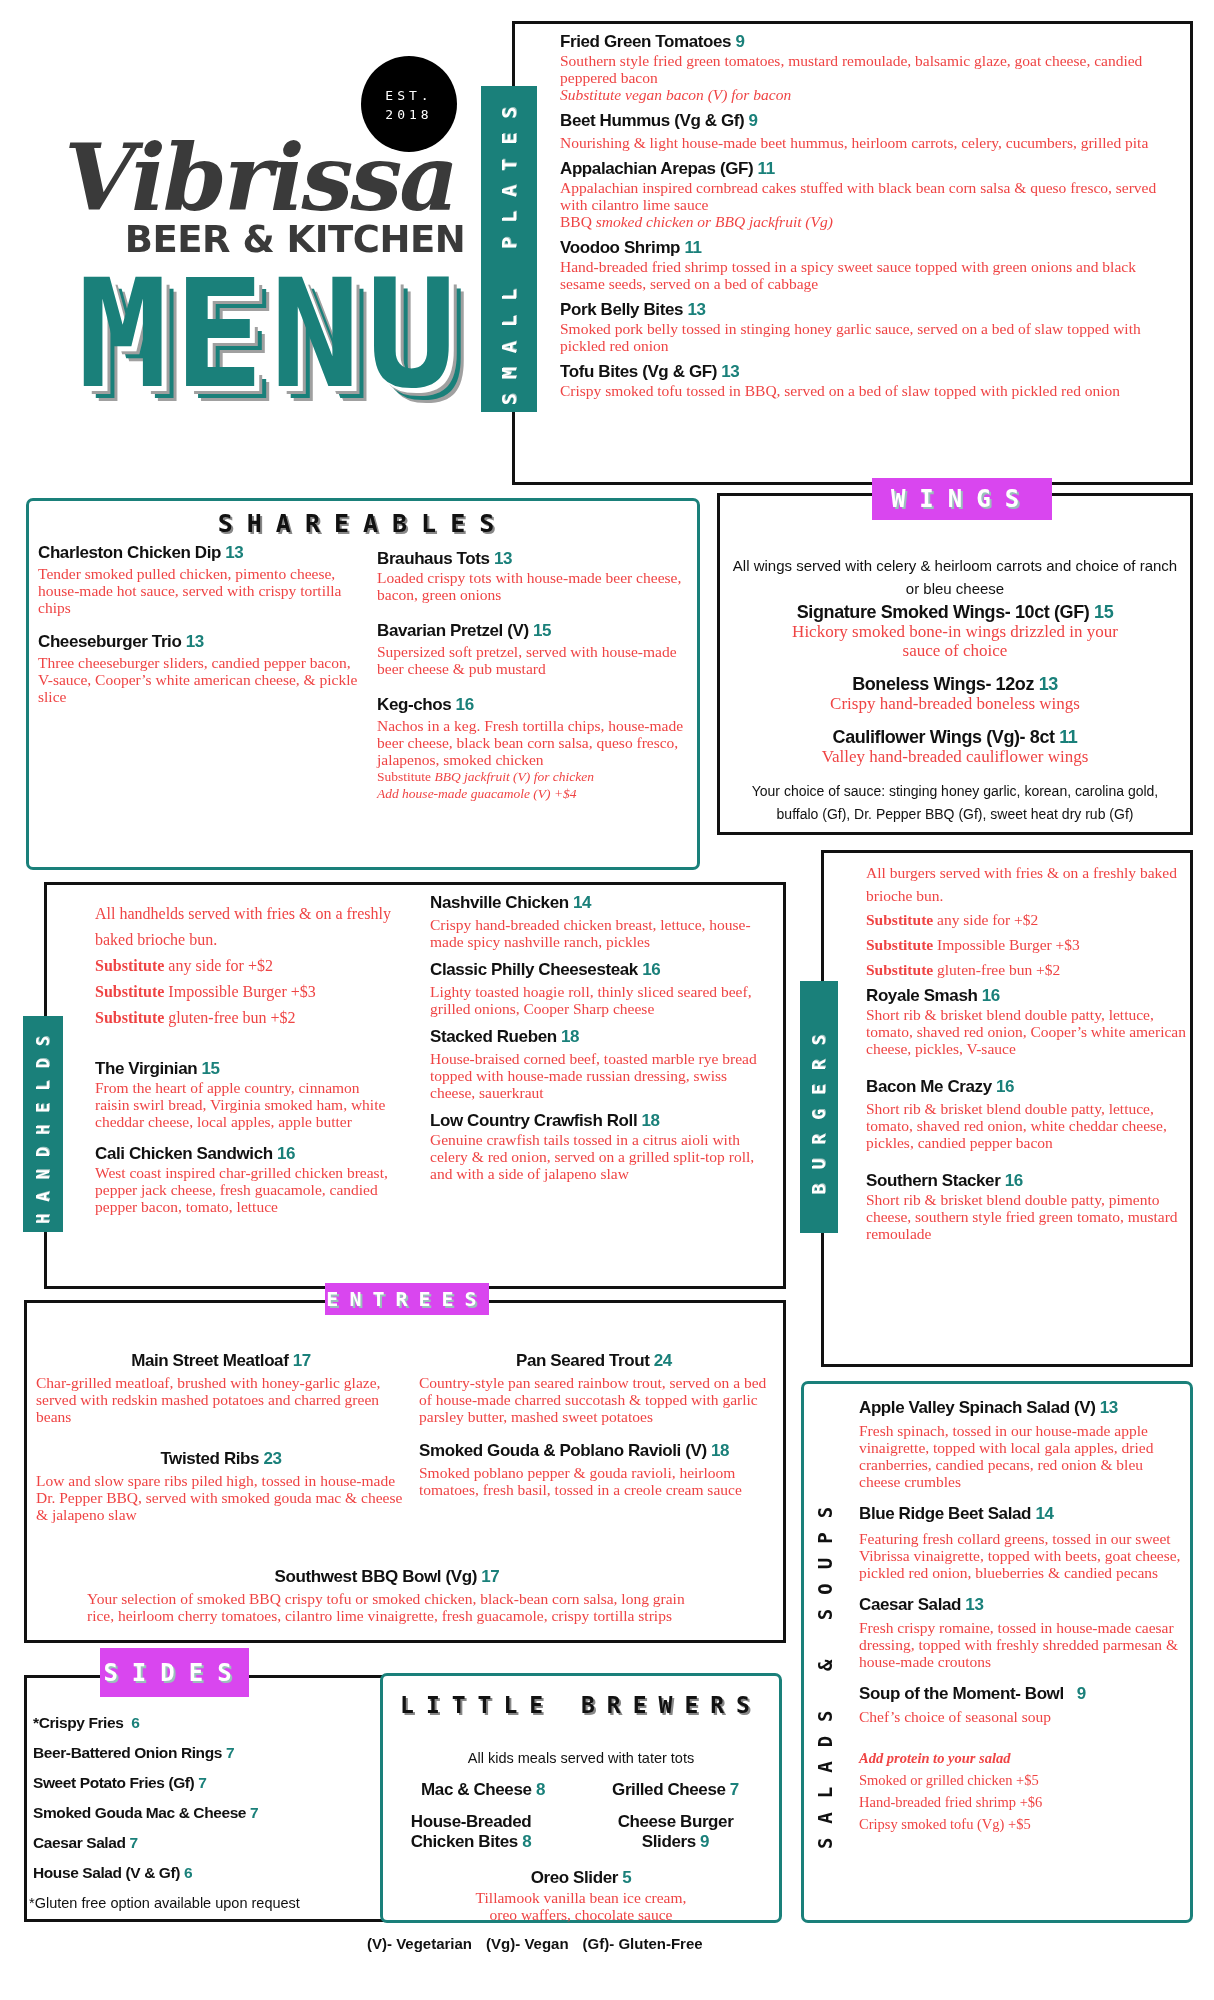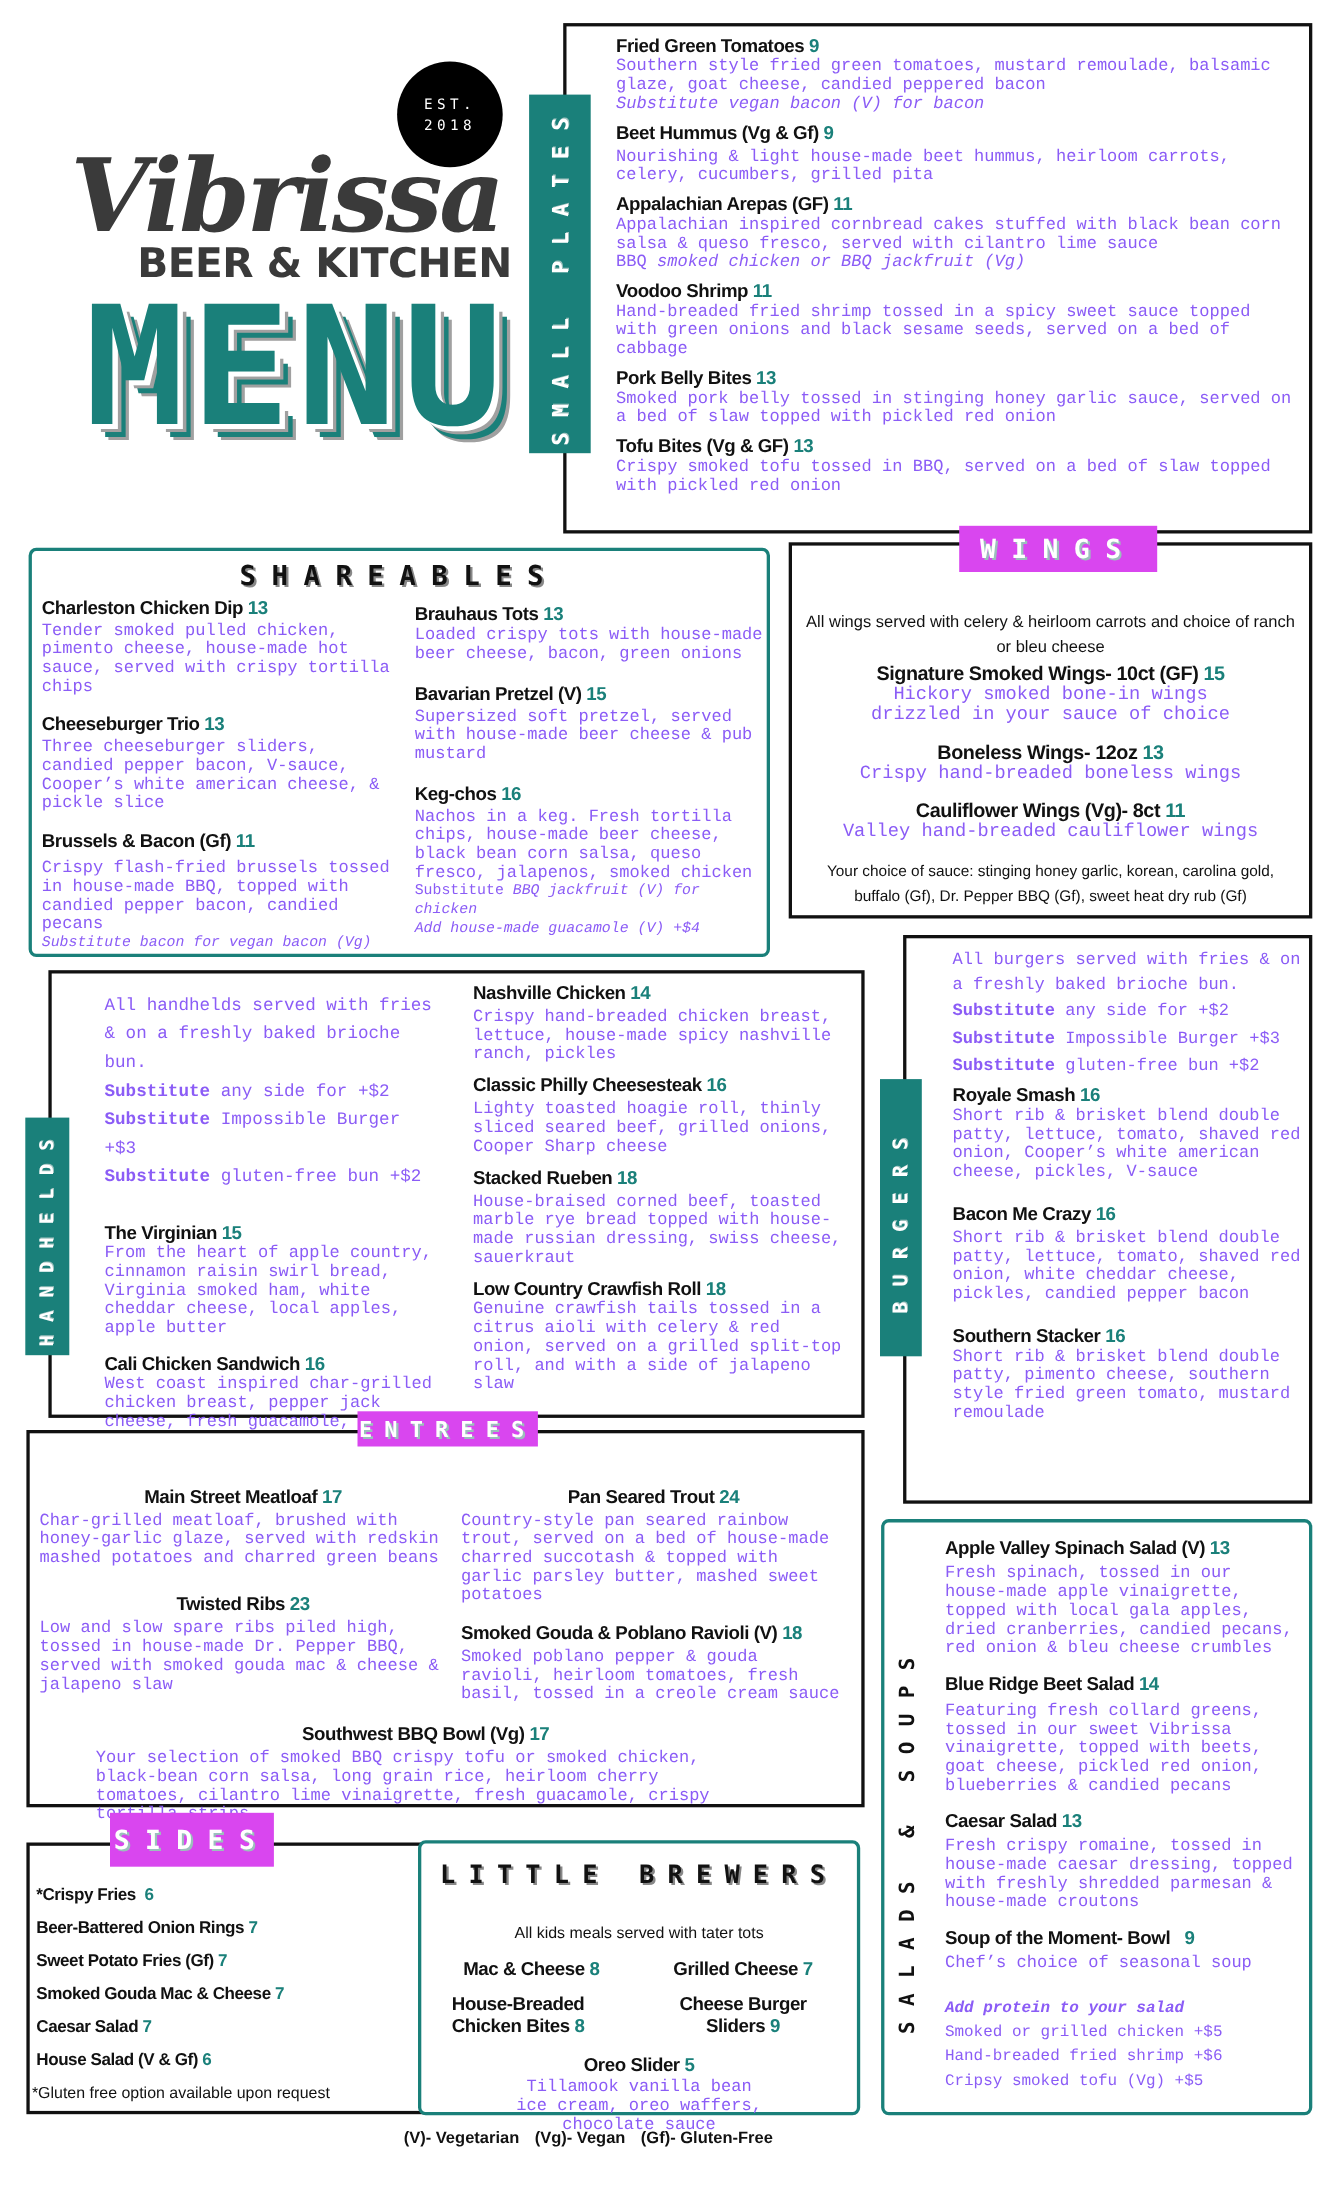--- a/index.html
+++ b/index.html
@@ -13,21 +13,21 @@
          text-shadow: 2px 2px 0 #9bbfbc; }
   .vtab { position: absolute; background: #1a807a; color: #fff; display: flex; align-items: center; justify-content: center; }
   .vtab span { transform: rotate(-90deg); white-space: nowrap; font-family: "DejaVu Sans Mono", monospace; font-weight: bold;
                letter-spacing: 14px; font-size: 20px; text-shadow: 1px 1px 0 #9bbfbc; }
   .vlabel { position: absolute; display: flex; align-items: center; justify-content: center; }
   .vlabel span { transform: rotate(-90deg); white-space: nowrap; font-family: "DejaVu Sans Mono", monospace; font-weight: bold;
                letter-spacing: 14px; font-size: 21px; color: #111; }
   .item { margin-bottom: 10px; }
   .name { font-weight: bold; font-size: 17px; letter-spacing: -0.4px; line-height: 20px; color: #111; }
   .price { color: #1a807a; font-weight: bold; }
-  .desc { font-family: Liberation Mono, monospace; font-size: 15.5px; line-height: 17px; color: #8b5cf6; }
+  .desc { font-family: Liberation Serif, serif; font-size: 15.5px; line-height: 17px; color: #ef4444; }
   .ital { font-style: italic; }
   .note { font-size: 15.5px; line-height: 17px; font-family: "DejaVu Sans", sans-serif; }
   .heading-dark { font-family: "DejaVu Sans Mono", monospace; font-weight: bold; letter-spacing: 14px; font-size: 25px; color: #111;
                   text-shadow: 2px 2px 0 #888; text-align: center; }
   .center { text-align: center; margin-top: 24px; }
 </style>
 </head>
 <body>
 
 <div class="abs" style="left:40px; top:40px; width:440px; height:380px;">
@@ -77,25 +77,20 @@
 <div class="tbox" style="left:26px; top:498px; width:674px; height:372px;">
   <div class="heading-dark" style="position:absolute; left:0; right:0; top:8px;">SHAREABLES</div>
   <div style="position:absolute; left:9px; top:42px; width:320px;">
     <div class="item" style="margin-bottom:16px;">
       <div class="name" style="margin-bottom:2px;"><span>Charleston Chicken Dip</span> <span class="price">13</span></div>
       <div class="desc">Tender smoked pulled chicken, pimento cheese, house-made hot sauce, served with crispy tortilla chips</div>
     </div>
     <div class="item" style="margin-bottom:16px;">
       <div class="name" style="margin-bottom:2px;"><span>Cheeseburger Trio</span> <span class="price">13</span></div>
       <div class="desc">Three cheeseburger sliders, candied pepper bacon, V-sauce, Cooper’s white american cheese, &amp; pickle slice</div>
-    </div>
-    <div class="item">
-      <div class="name" style="margin-bottom:6px;"><span>Brussels &amp; Bacon (Gf)</span> <span class="price">11</span></div>
-      <div class="desc">Crispy flash-fried brussels tossed in house-made BBQ, topped with candied pepper bacon, candied pecans</div>
-      <div class="desc ital" style="font-size:13.5px;">Substitute bacon for vegan bacon (Vg)</div>
     </div>
   </div>
   <div style="position:absolute; left:348px; top:48px; width:322px;">
     <div class="item" style="margin-bottom:18px;">
       <div class="name"><span>Brauhaus Tots</span> <span class="price">13</span></div>
       <div class="desc">Loaded crispy tots with house-made beer cheese, bacon, green onions</div>
     </div>
     <div class="item" style="margin-bottom:18px;">
       <div class="name" style="margin-bottom:2px;"><span>Bavarian Pretzel (V)</span> <span class="price">15</span></div>
       <div class="desc">Supersized soft pretzel, served with house-made beer cheese &amp; pub mustard</div>

